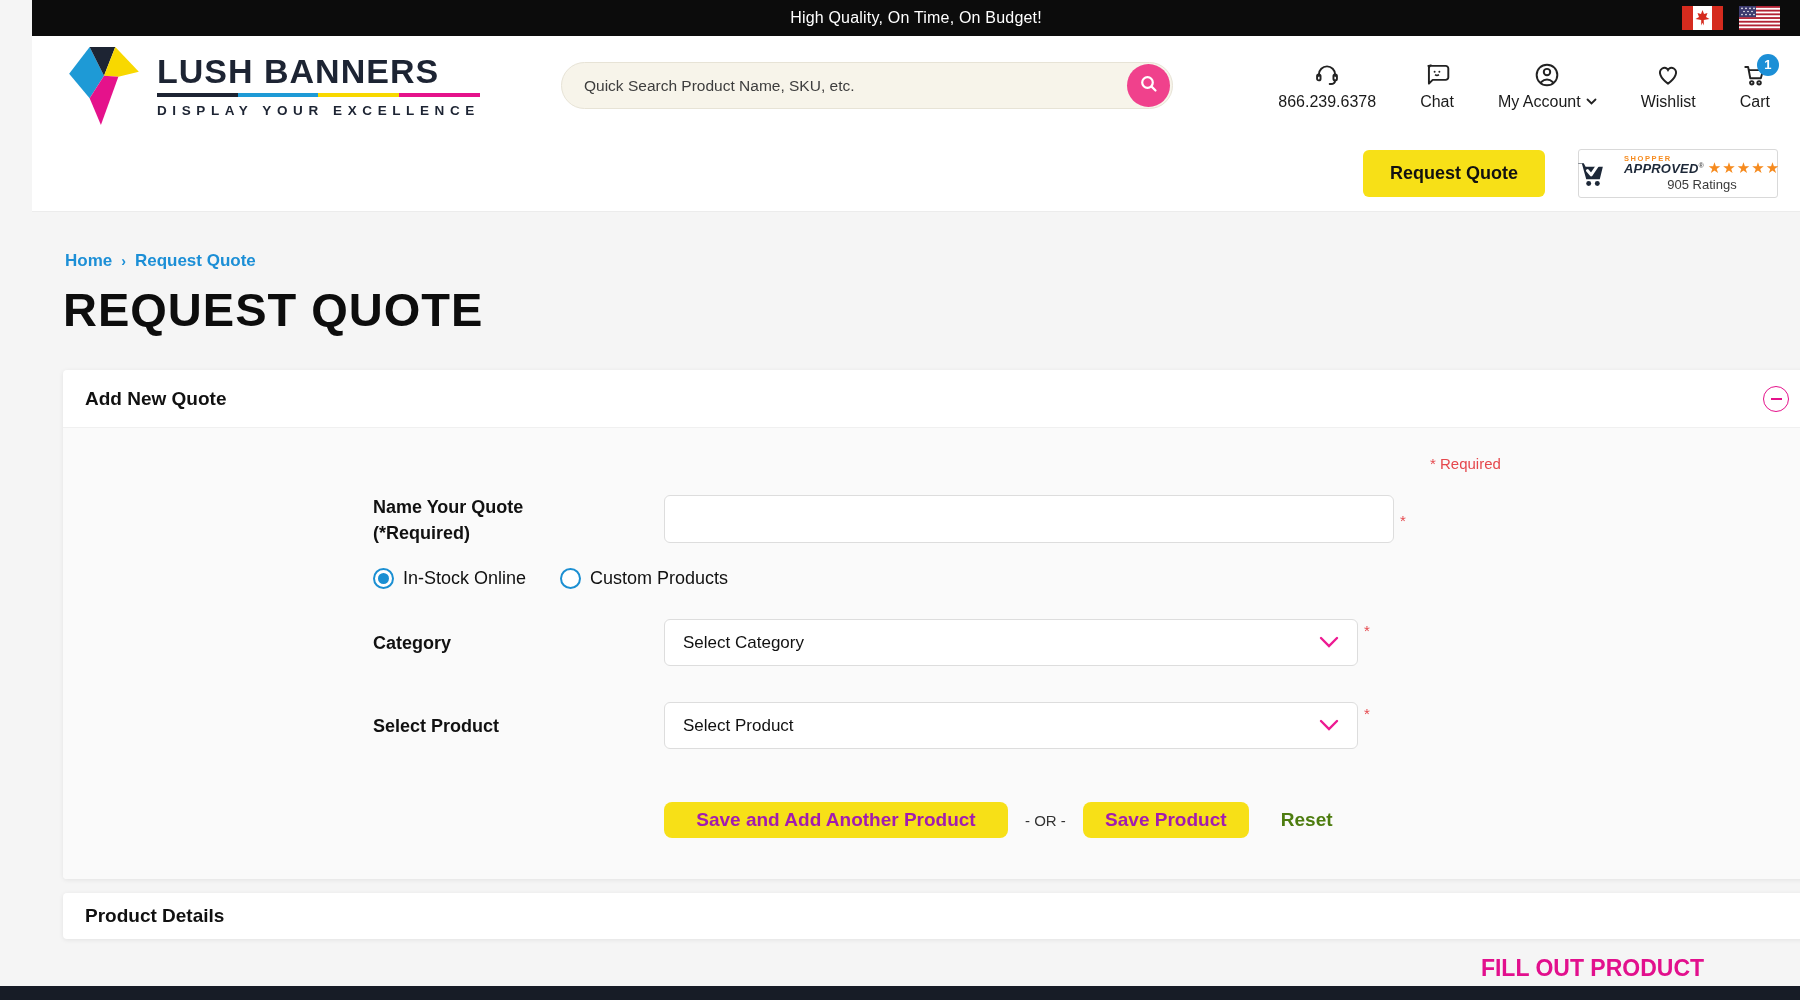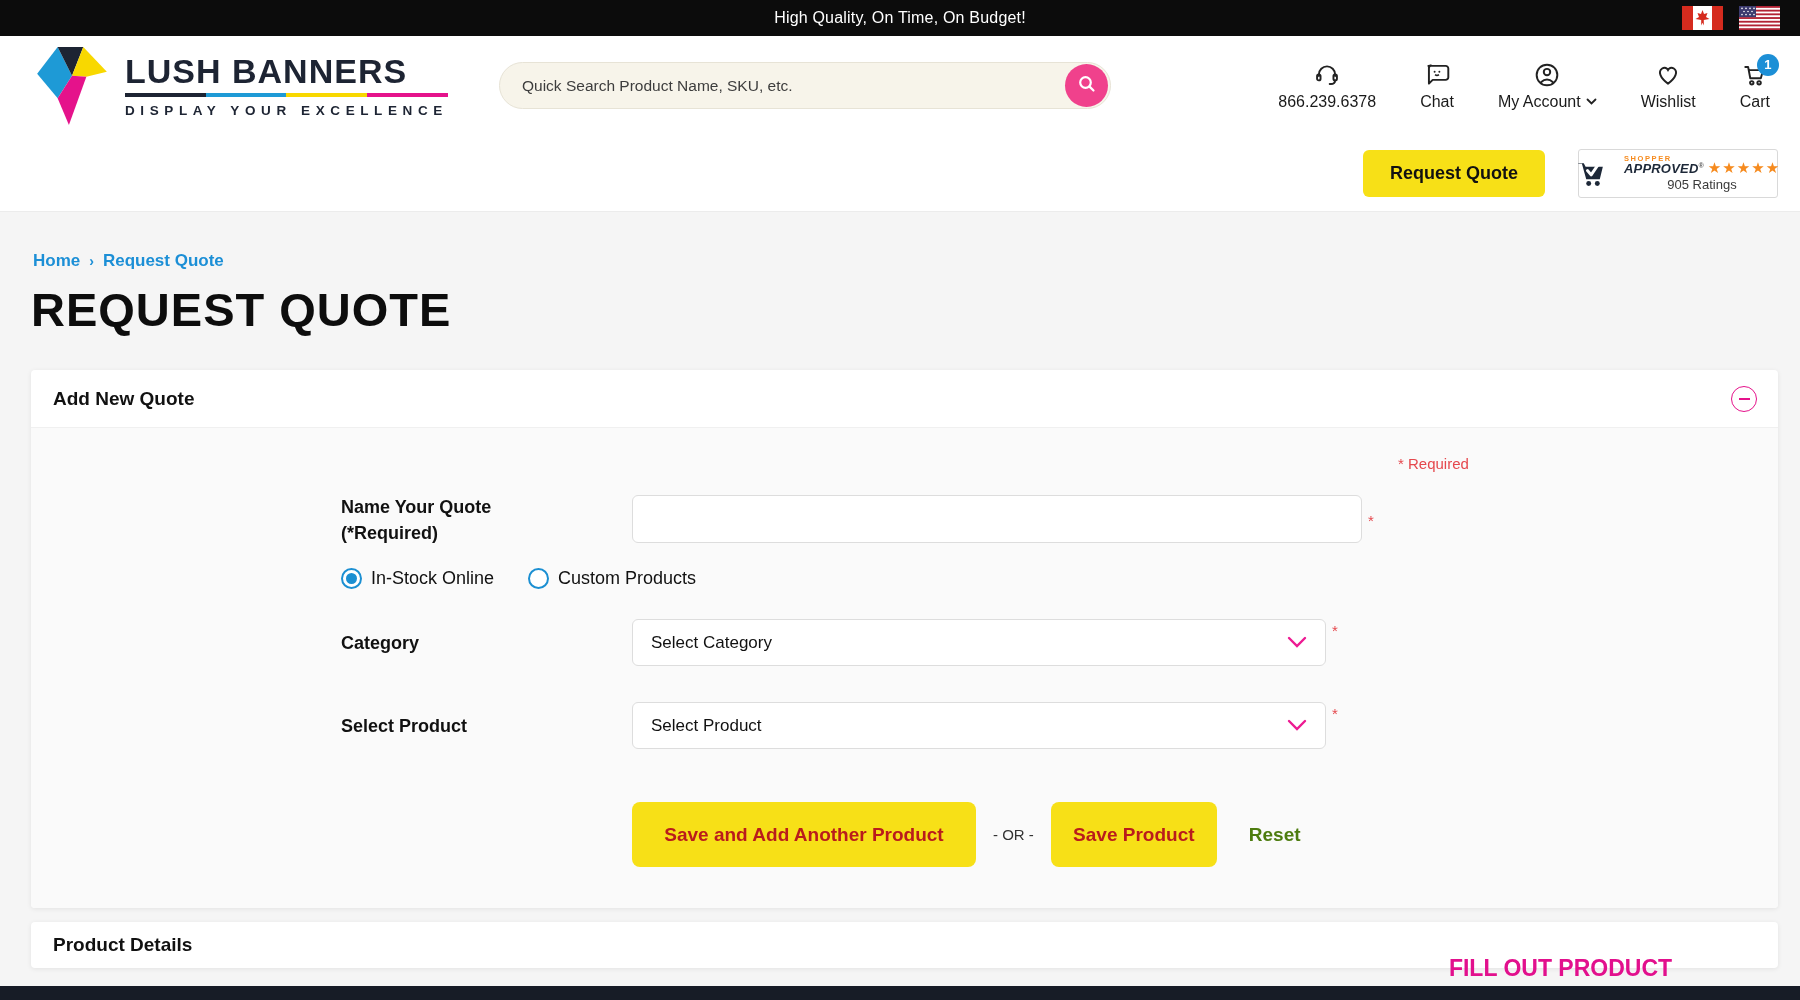--- a/index.html
+++ b/index.html
@@ -1,27 +1,27 @@
 <!DOCTYPE html>
 <html><head>
 <meta charset="utf-8">
 <style>
   * { margin:0; padding:0; box-sizing:border-box; }
   html,body { width:1800px; height:1000px; overflow:hidden; }
   body { font-family:"Liberation Sans", sans-serif; background:#f5f5f5; color:#1d2433; }
-  .page { position:relative; width:1800px; height:1000px; }
+  .page { position:relative; width:1800px; height:1000px;padding-left:32px; }
 
   
   .topbar { position:relative; height:36px; background:#0c0c0c; display:flex; align-items:center; justify-content:center; }
   .topbar-text { color:#fff; font-size:16px; font-weight:500; letter-spacing:.2px; }
   .flags { position:absolute; right:20px; top:6px; display:flex; gap:16px; }
   .flag svg { display:block; width:41px; height:24px; }
 
   
-  header { height:99px; background:#fff; display:flex; align-items:center; padding:0 22px 0 35px; }
+  header { height:99px; background:#fff; display:flex; align-items:center; padding:0 22px 0 35px;gap:30px; }
   .logo { display:flex; align-items:center; gap:16px; width:400px; cursor:pointer; }
   .logo-gem svg { display:block; width:74px; height:82px; }
   .logo-title { font-size:34px; font-weight:800; letter-spacing:1px; color:#1d2433; line-height:1; }
   .logo-underline { display:flex; height:4px; margin:5px 0 6px; }
   .logo-underline span { flex:1; }
   .lu1{background:#1d2433;} .lu2{background:#1e9ad6;} .lu3{background:#f8d800;} .lu4{background:#e5128b;}
   .logo-tagline { font-size:13.5px; font-weight:600; letter-spacing:5.6px; color:#1d2433; white-space:nowrap; }
 
   .search-wrap { position:relative; width:612px; margin-left:64px; margin-right:auto; }
   .search-input { width:100%; height:47px; border-radius:24px; border:1px solid #e7e3d6; background:#f7f4ea;
@@ -92,22 +92,22 @@
   .row-cat { margin-top:30px; }
   .row-prod { margin-top:36px; }
   .row-btns { margin-top:53px; margin-left:291px; display:flex; align-items:center; }
   .radio-group { display:flex; align-items:center; gap:34px; }
   .radio-opt { display:flex; align-items:center; gap:9px; cursor:pointer; }
   .radio { width:21px; height:21px; border-radius:50%; border:2px solid #1b8fd2; background:#fff;
     display:flex; align-items:center; justify-content:center; }
   .radio.checked::after { content:""; width:11px; height:11px; border-radius:50%; background:#1b8fd2; display:block; }
   .radio-lbl { font-size:18px; font-weight:500; color:#111; }
 
-  .btn-yellow { background:#f7e017; border:none; border-radius:8px; height:65px; font-size:19px; font-weight:700;
-    color:#b91c1c; cursor:pointer; font-family:"Liberation Sans",sans-serif; }
+  .btn-yellow { background:#f7e017; border:none; border-radius:8px; height:36px; font-size:19px; font-weight:700;
+    color:#a21caf; cursor:pointer; font-family:"Liberation Sans",sans-serif; }
   .btn-save-add { width:344px; }
   .btn-save { width:166px; margin-left:17px; }
   .or-text { margin-left:17px; font-size:15px; color:#333; }
   .reset-link { margin-left:32px; font-size:19px; font-weight:700; color:#4d7c0f; text-decoration:none; cursor:pointer; }
   .annot-note { position:absolute; left:1388px; top:740px; width:345px; text-align:center;
     font-size:23px; font-weight:800; line-height:33.5px; color:#e2108d; white-space:nowrap; }
 
   .details-card { margin-top:14px; height:46px; display:flex; align-items:center; padding-left:22px; }
   .details-title { font-size:19px; font-weight:700; color:#111; }
 

